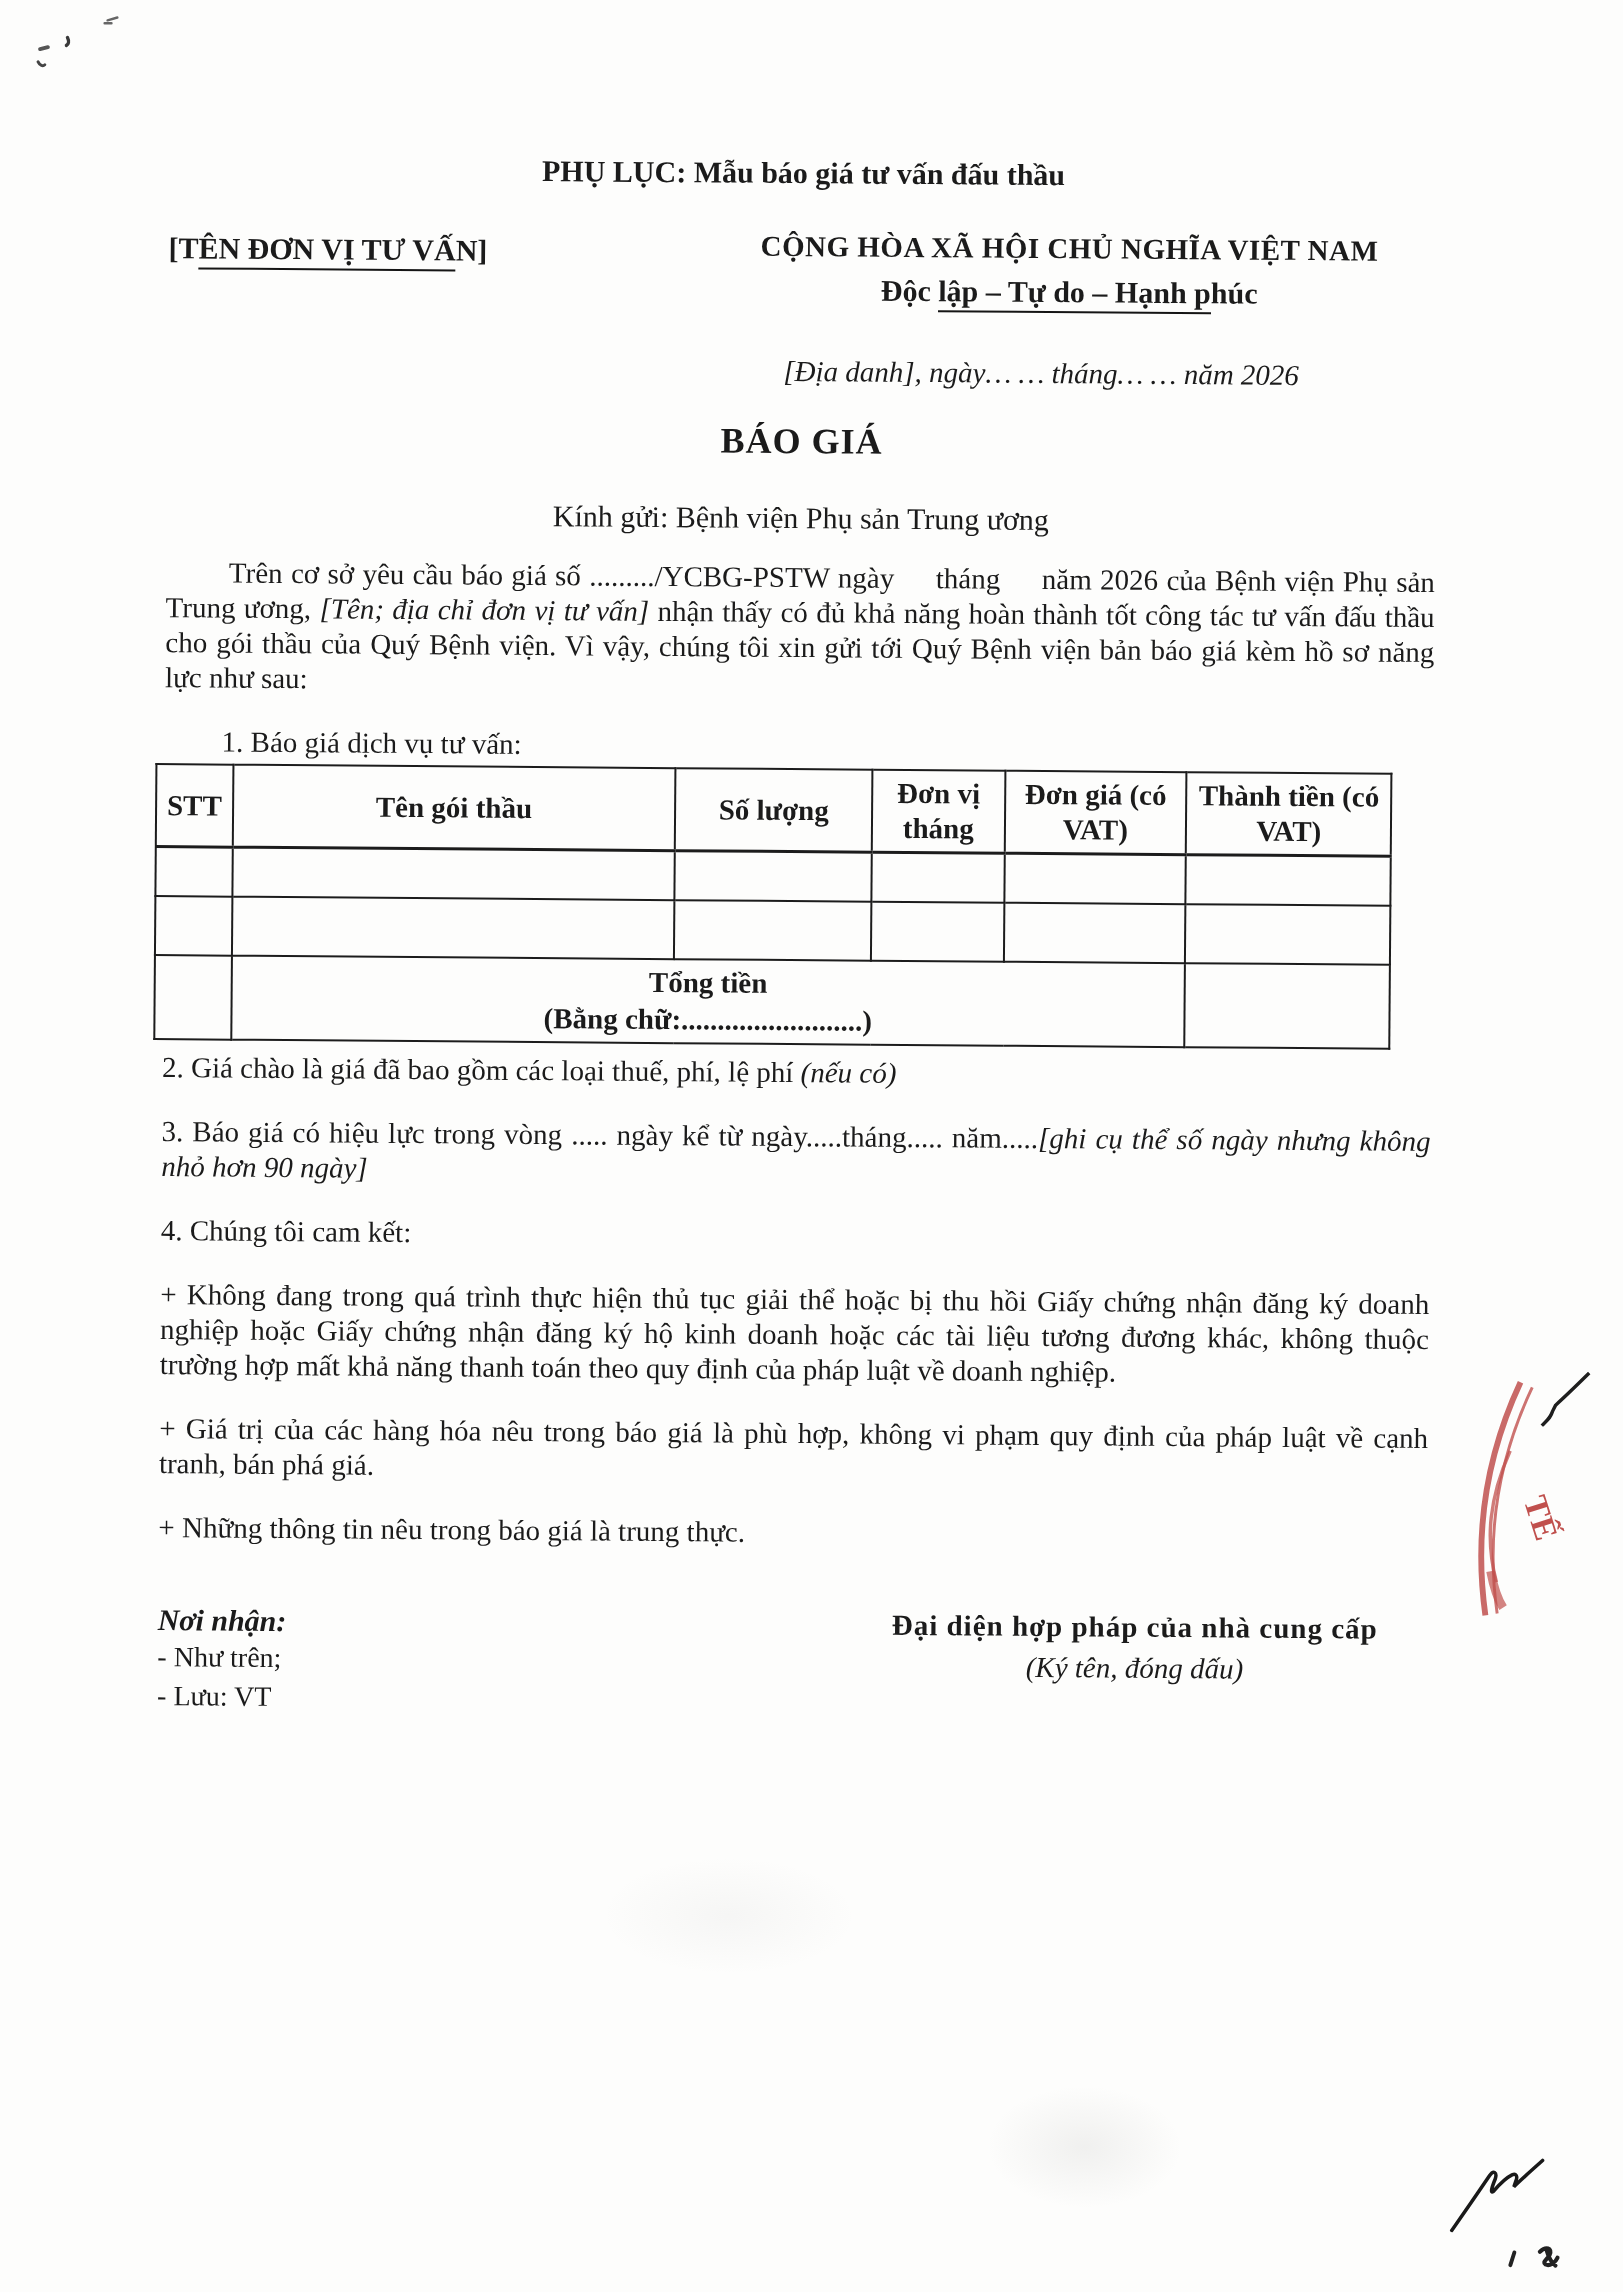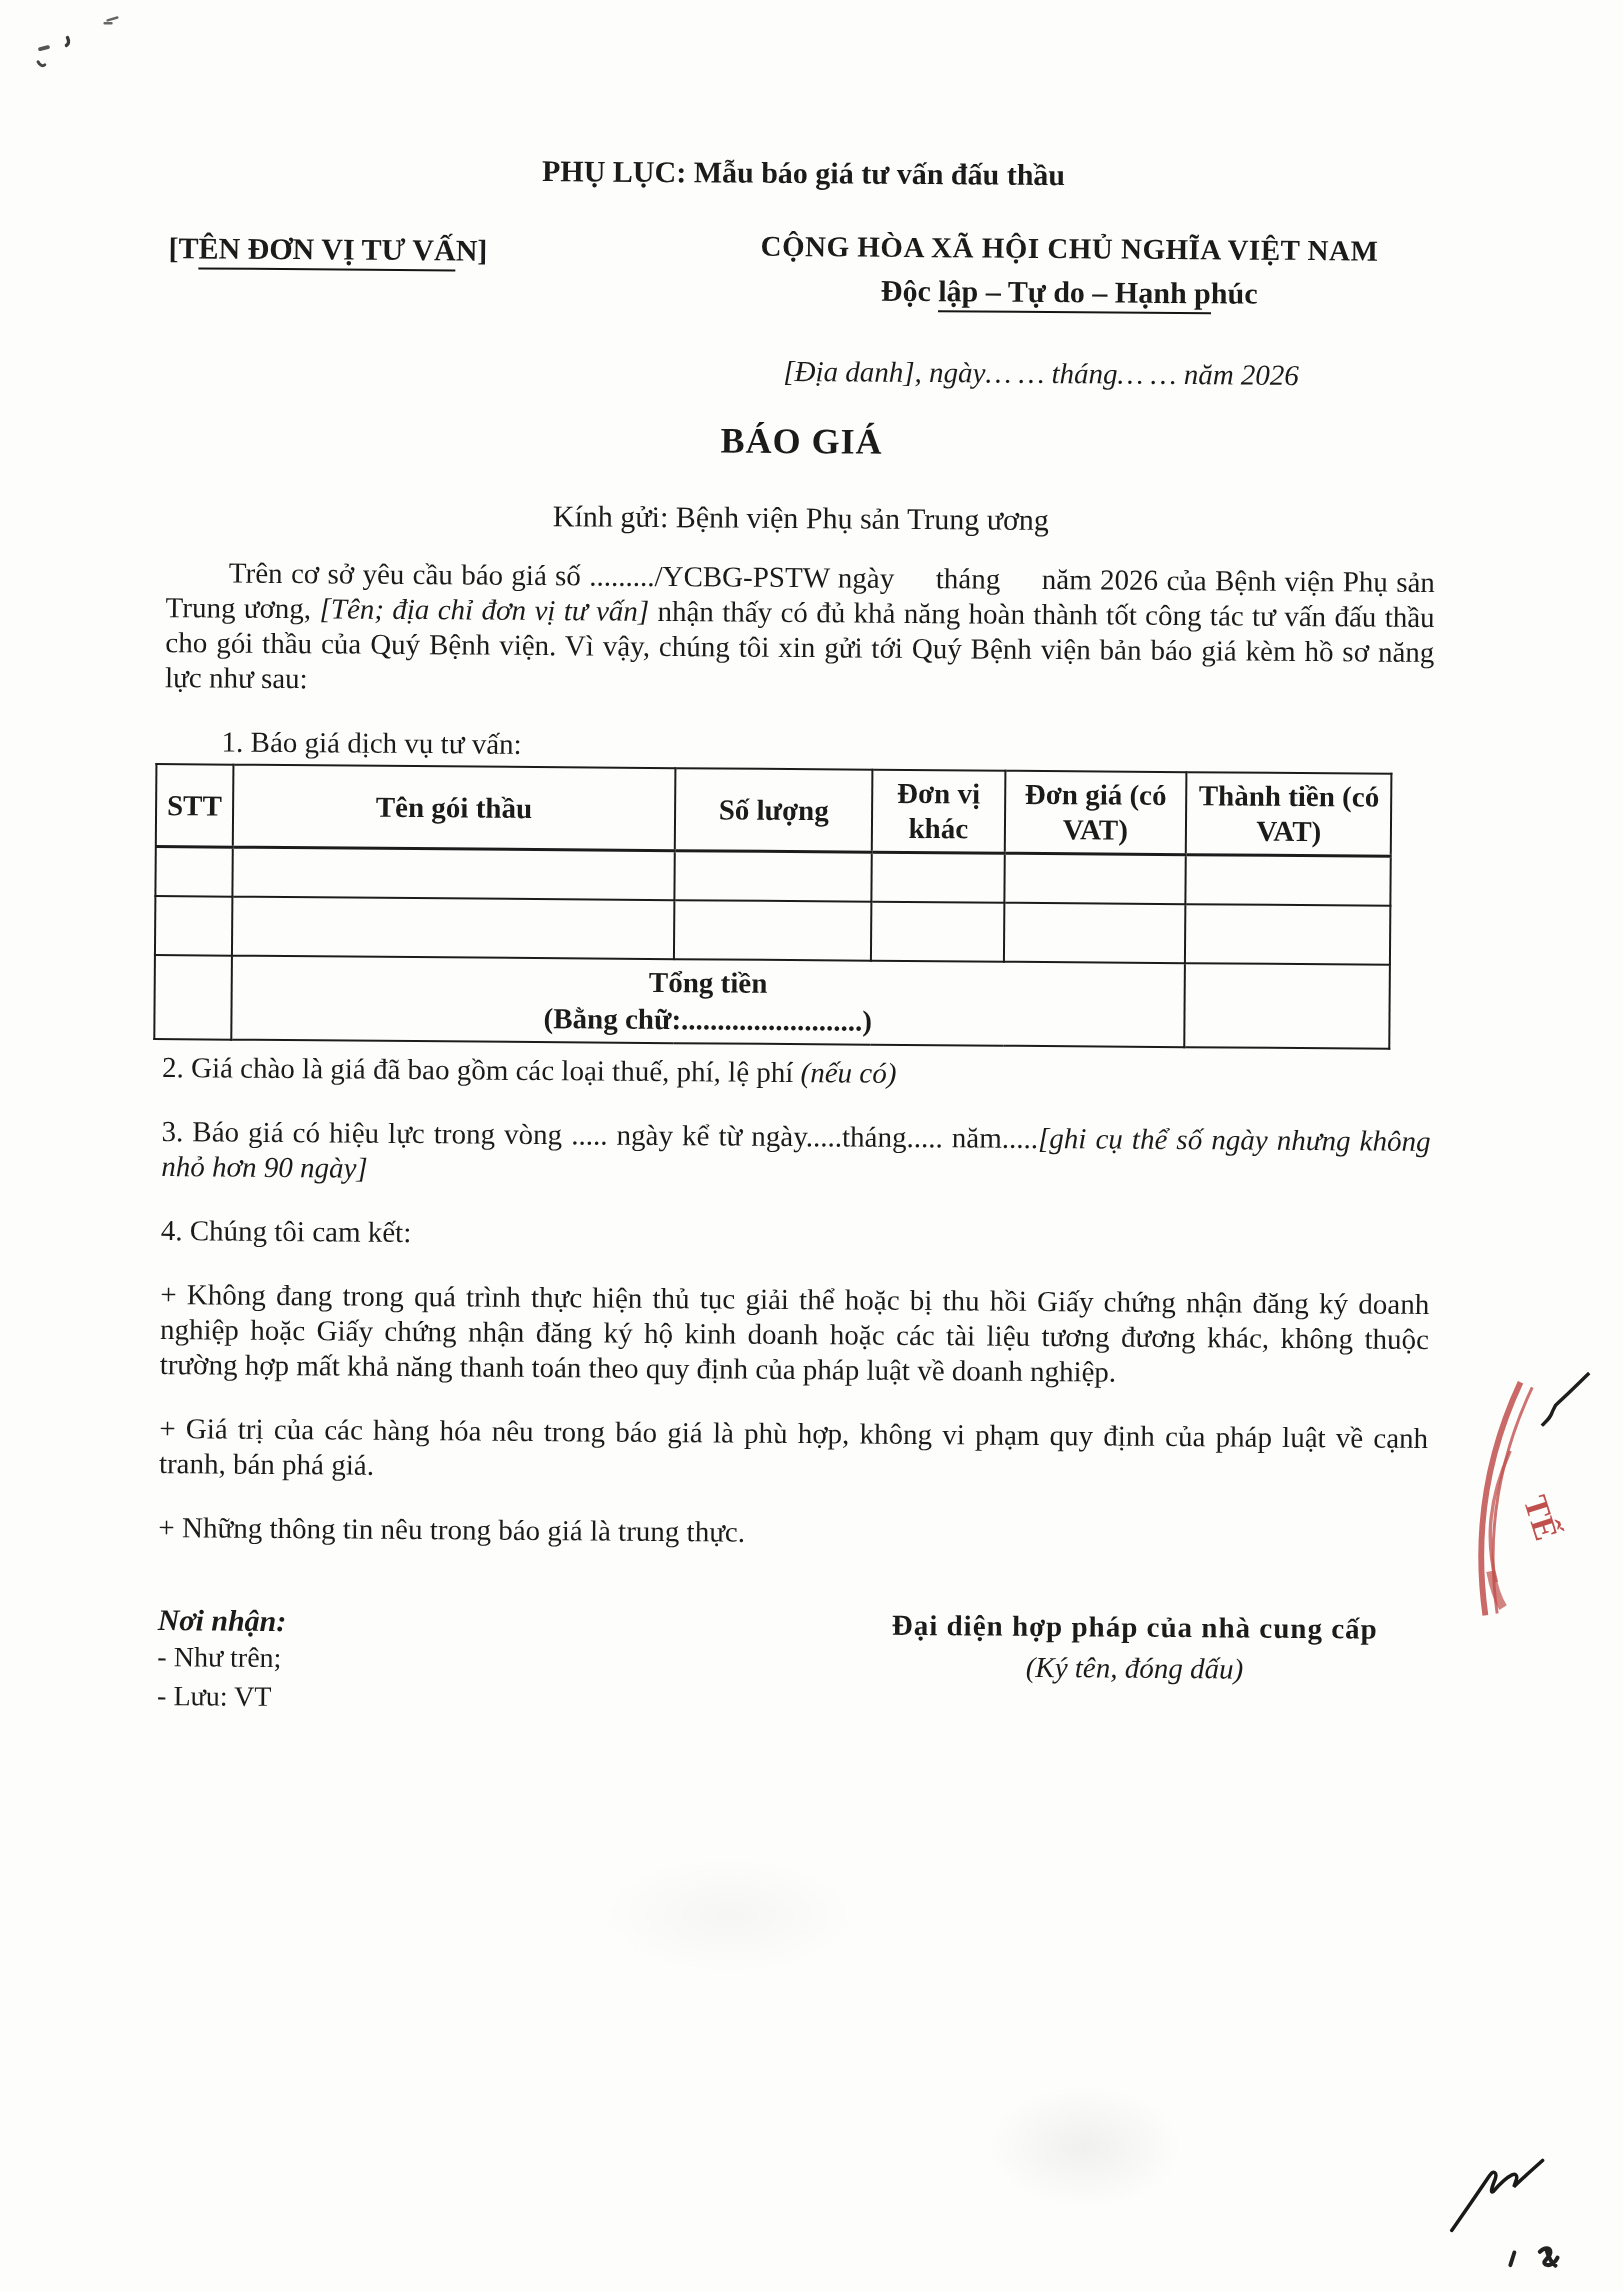--- a/index.html
+++ b/index.html
@@ -92,21 +92,21 @@
           <col class="col-qty">
         <col class="col-unit">
           <col class="col-price">
           <col class="col-amount">
       </colgroup>
       <thead>
         <tr>
           <th>STT</th>
           <th>Tên gói thầu</th>
           <th>Số lượng</th>
-          <th>Đơn vị khác</th>
+          <th>Đơn vị tháng</th>
           <th>Đơn giá (có VAT)</th>
           <th>Thành tiền (có VAT)</th>
         </tr>
       </thead>
       <tbody>
         <tr class="empty-1">
           <td></td>
             <td></td>
             <td></td>
             <td></td>

